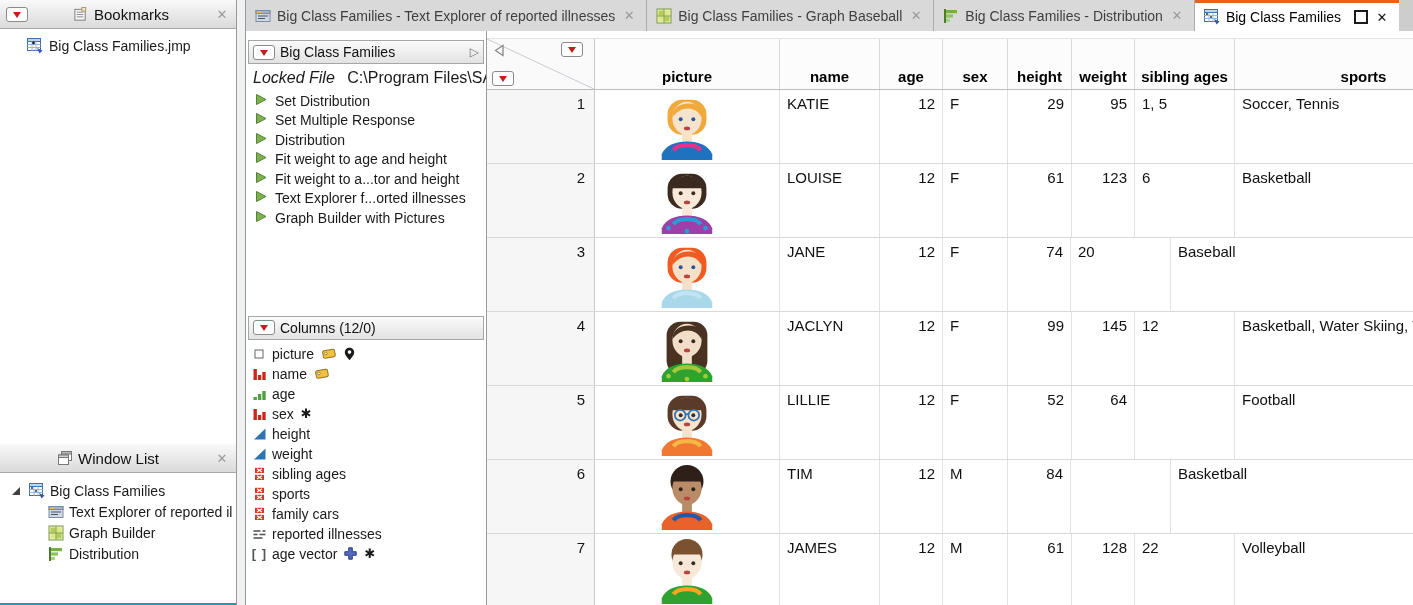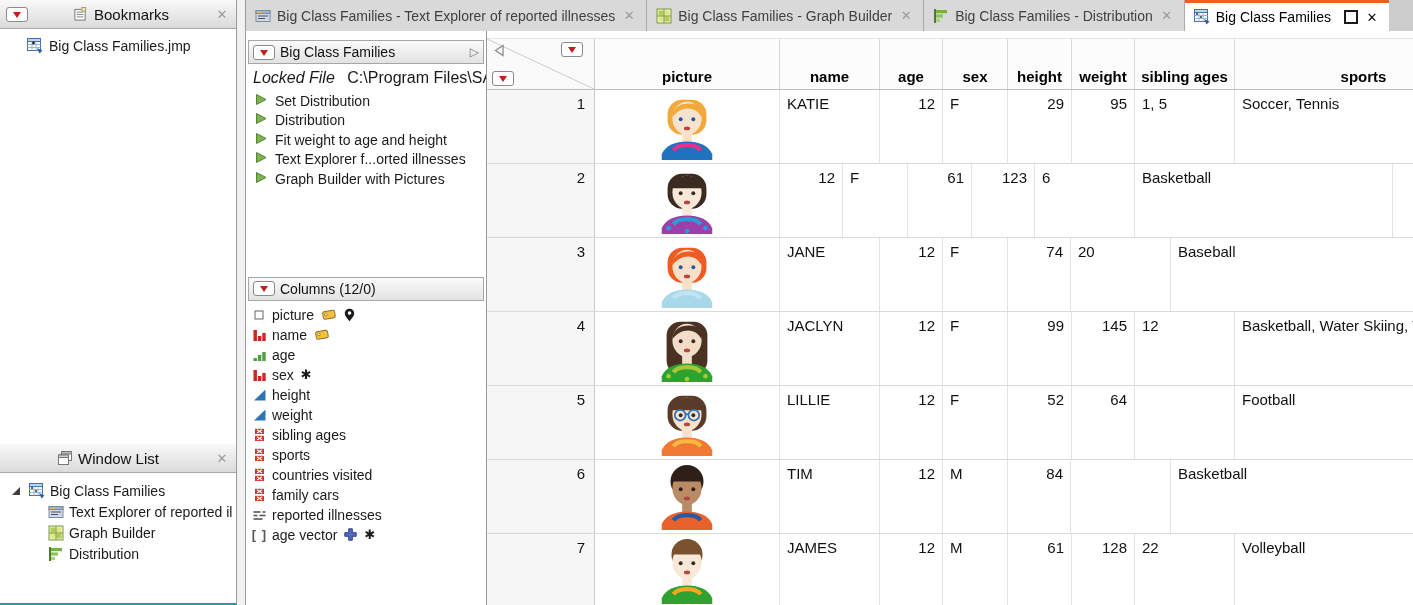--- a/index.html
+++ b/index.html
@@ -214,21 +214,21 @@
             <svg width="16" height="16" viewBox="0 0 16 16">
               <rect x="1" y="1" width="14" height="14" fill="#eef3d2" stroke="#7a9a3d"></rect>
               <rect x="2.5" y="2.5" width="5" height="5" fill="#b5cc52"></rect>
               <rect x="8.5" y="2.5" width="5" height="5" fill="#dde884"></rect>
               <rect x="2.5" y="8.5" width="5" height="5" fill="#dde884"></rect>
               <rect x="8.5" y="8.5" width="5" height="5" fill="#b5cc52"></rect>
               <line x1="8" y1="1" x2="8" y2="15" stroke="#7a9a3d"></line>
               <line x1="1" y1="8" x2="15" y2="8" stroke="#7a9a3d"></line>
             </svg>
           </span>
-          <span>Big Class Families - Graph Builder</span>
+          <span>Big Class Families - Graph Baseball</span>
           <span class="x-btn">✕</span>
         </div>
         <div class="tab">
           <span class="ic">
             <svg width="16" height="16" viewBox="0 0 16 16">
               <line x1="2" y1="1" x2="2" y2="15" stroke="#4c7a2f" stroke-width="2"></line>
               <rect x="3" y="2" width="11" height="3.2" fill="#76b041"></rect>
               <rect x="3" y="6.4" width="7" height="3.2" fill="#8ec45e"></rect>
               <rect x="3" y="10.8" width="4" height="3.2" fill="#a5d27e"></rect>
             </svg>
@@ -275,27 +275,39 @@
               <li>
                 <span><svg width="12" height="13" viewBox="0 0 12 13">
                     <path d="M1.5,1.5 L11,6.5 L1.5,11.5 Z" fill="#7db34d" stroke="#55813a"></path>
                   </svg></span>
                 <span>Set Distribution</span>
               </li>
               <li>
                 <span><svg width="12" height="13" viewBox="0 0 12 13">
                     <path d="M1.5,1.5 L11,6.5 L1.5,11.5 Z" fill="#7db34d" stroke="#55813a"></path>
                   </svg></span>
+                <span>Set Multiple Response</span>
+              </li>
+              <li>
+                <span><svg width="12" height="13" viewBox="0 0 12 13">
+                    <path d="M1.5,1.5 L11,6.5 L1.5,11.5 Z" fill="#7db34d" stroke="#55813a"></path>
+                  </svg></span>
                 <span>Distribution</span>
               </li>
               <li>
                 <span><svg width="12" height="13" viewBox="0 0 12 13">
                     <path d="M1.5,1.5 L11,6.5 L1.5,11.5 Z" fill="#7db34d" stroke="#55813a"></path>
                   </svg></span>
                 <span>Fit weight to age and height</span>
+              </li>
+              <li>
+                <span><svg width="12" height="13" viewBox="0 0 12 13">
+                    <path d="M1.5,1.5 L11,6.5 L1.5,11.5 Z" fill="#7db34d" stroke="#55813a"></path>
+                  </svg></span>
+                <span>Fit weight to a...tor and height</span>
               </li>
               <li>
                 <span><svg width="12" height="13" viewBox="0 0 12 13">
                     <path d="M1.5,1.5 L11,6.5 L1.5,11.5 Z" fill="#7db34d" stroke="#55813a"></path>
                   </svg></span>
                 <span>Text Explorer f...orted illnesses</span>
               </li>
               <li>
                 <span><svg width="12" height="13" viewBox="0 0 12 13">
                     <path d="M1.5,1.5 L11,6.5 L1.5,11.5 Z" fill="#7db34d" stroke="#55813a"></path>
@@ -413,35 +425,20 @@
                     <rect x="2.5" y="7.8" width="9" height="5.2" fill="#D0382C"></rect>
                     <g stroke="#fff" stroke-width="1.1">
                       <line x1="4.5" y1="1.8" x2="9.5" y2="5"></line>
                       <line x1="9.5" y1="1.8" x2="4.5" y2="5"></line>
                       <line x1="4.5" y1="8.8" x2="9.5" y2="12"></line>
                       <line x1="9.5" y1="8.8" x2="4.5" y2="12"></line>
                     </g>
                   </svg>
                 </span>
                 <span>sports</span>
-              </li>
-              <li>
-                <span class="cic">
-                  <svg width="15" height="14" viewBox="0 0 14 14">
-                    <rect x="2.5" y="0.8" width="9" height="5.2" fill="#D0382C"></rect>
-                    <rect x="2.5" y="7.8" width="9" height="5.2" fill="#D0382C"></rect>
-                    <g stroke="#fff" stroke-width="1.1">
-                      <line x1="4.5" y1="1.8" x2="9.5" y2="5"></line>
-                      <line x1="9.5" y1="1.8" x2="4.5" y2="5"></line>
-                      <line x1="4.5" y1="8.8" x2="9.5" y2="12"></line>
-                      <line x1="9.5" y1="8.8" x2="4.5" y2="12"></line>
-                    </g>
-                  </svg>
-                </span>
-                <span>countries visited</span>
               </li>
               <li>
                 <span class="cic">
                   <svg width="15" height="14" viewBox="0 0 14 14">
                     <rect x="2.5" y="0.8" width="9" height="5.2" fill="#D0382C"></rect>
                     <rect x="2.5" y="7.8" width="9" height="5.2" fill="#D0382C"></rect>
                     <g stroke="#fff" stroke-width="1.1">
                       <line x1="4.5" y1="1.8" x2="9.5" y2="5"></line>
                       <line x1="9.5" y1="1.8" x2="4.5" y2="5"></line>
                       <line x1="4.5" y1="8.8" x2="9.5" y2="12"></line>
@@ -563,20 +560,21 @@
                     <circle cx="30" cy="67" r="2.4"></circle>
                     <circle cx="49" cy="64" r="2.4"></circle>
                   </g>
                   <ellipse cx="30" cy="27" rx="15" ry="17" fill="#F8E8D8"></ellipse>
                   <path d="M15,23 A15,13 0 0 1 45,23 Z" fill="#3A2A20"></path>
                   <circle cx="23.5" cy="28" r="2" fill="#3A2A20"></circle>
                   <circle cx="36.5" cy="28" r="2" fill="#3A2A20"></circle>
                   <ellipse cx="30" cy="37.5" rx="3.2" ry="2" fill="#b5453e"></ellipse>
                 </svg>
               </div>
+              <div class="cell" style="width:100px">LOUISE</div>
               <div class="cell right" style="width:63px">12</div>
               <div class="cell" style="width:65px">F</div>
               <div class="cell right" style="width:64px">61</div>
               <div class="cell right" style="width:63px">123</div>
               <div class="cell" style="width:100px">6</div>
               <div class="cell" style="width:258px">Basketball</div>
             </div>
             <div class="grid-row">
               <div class="rownum">3</div>
               <div class="cell center" style="width:185px">

